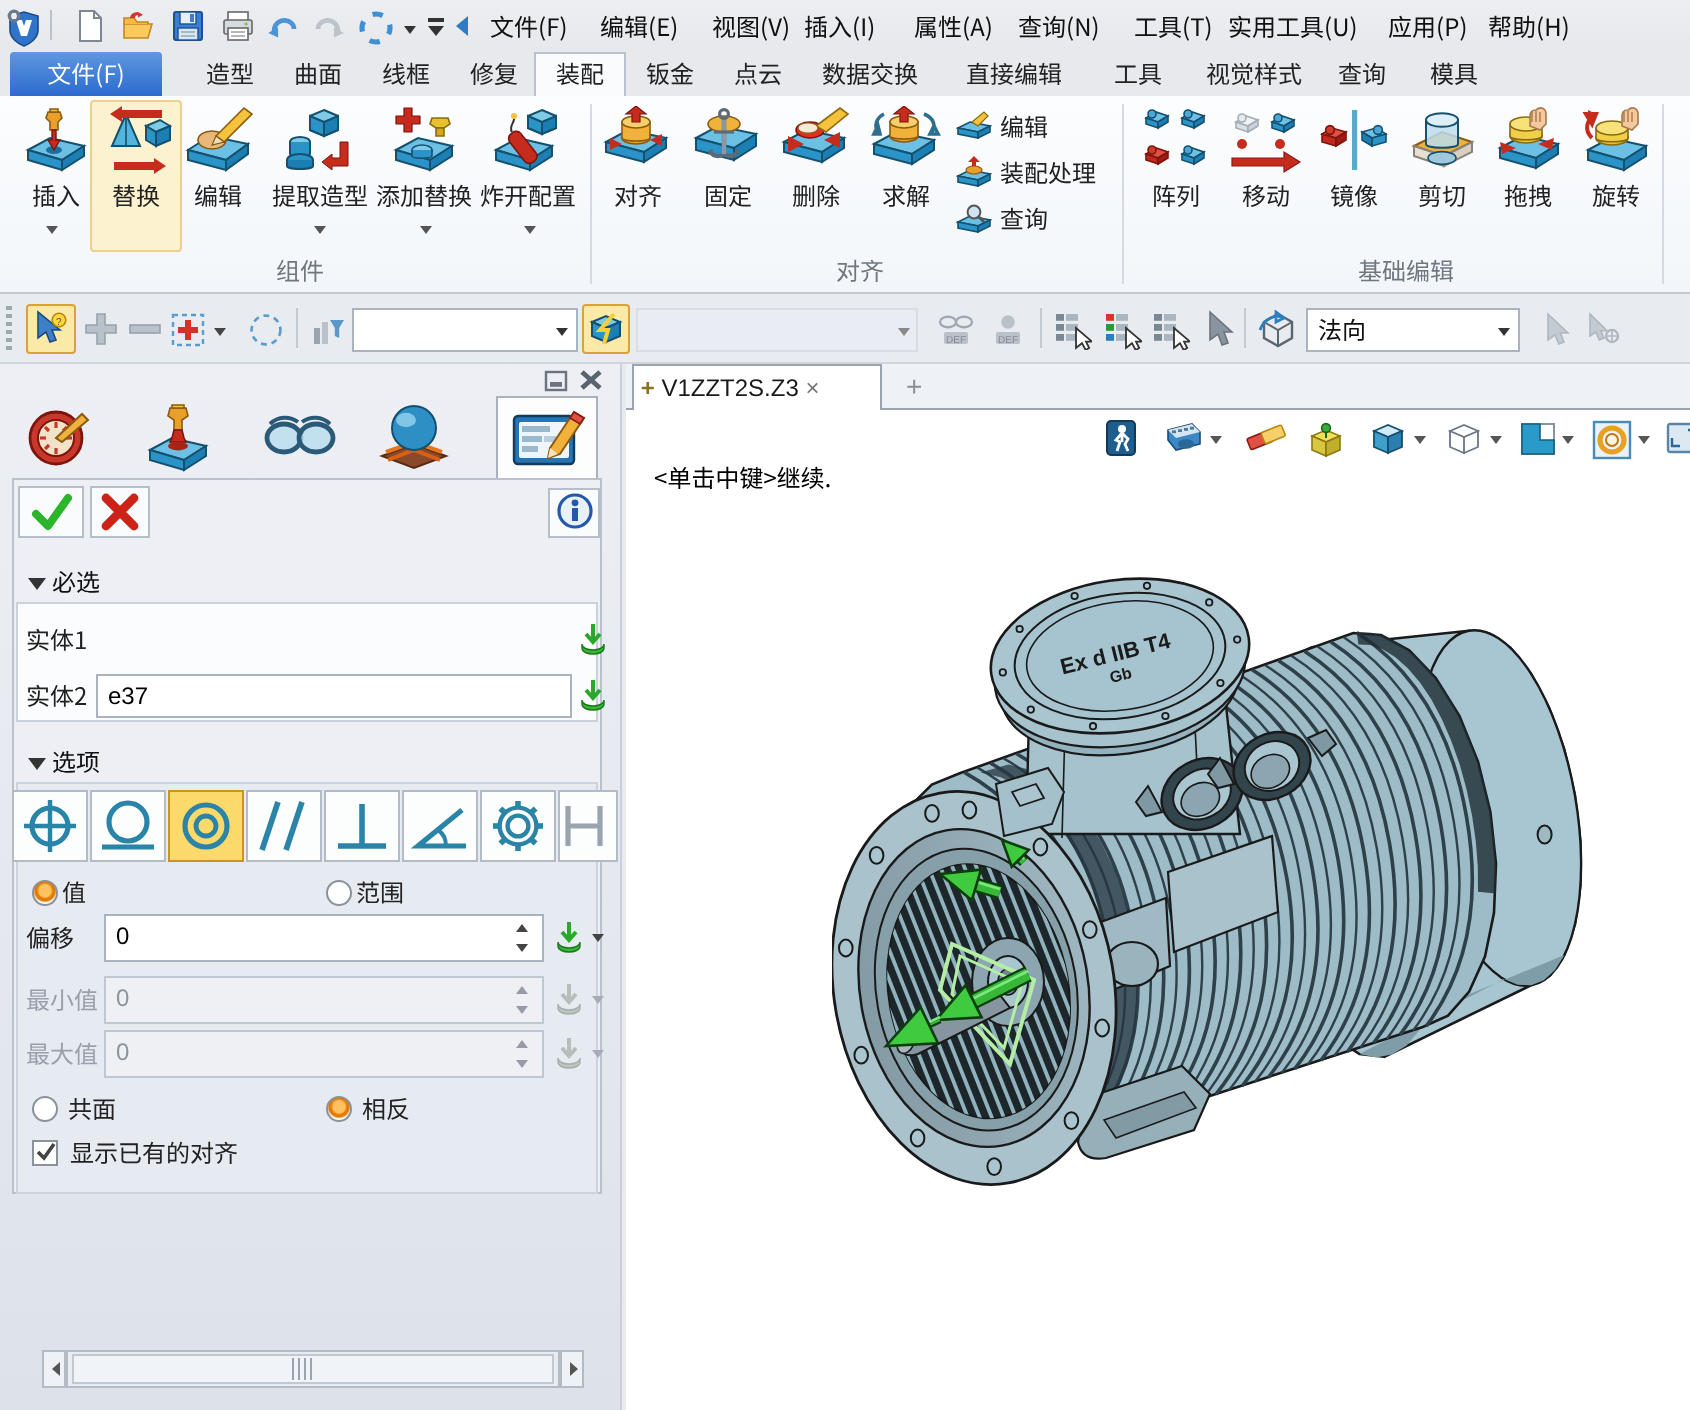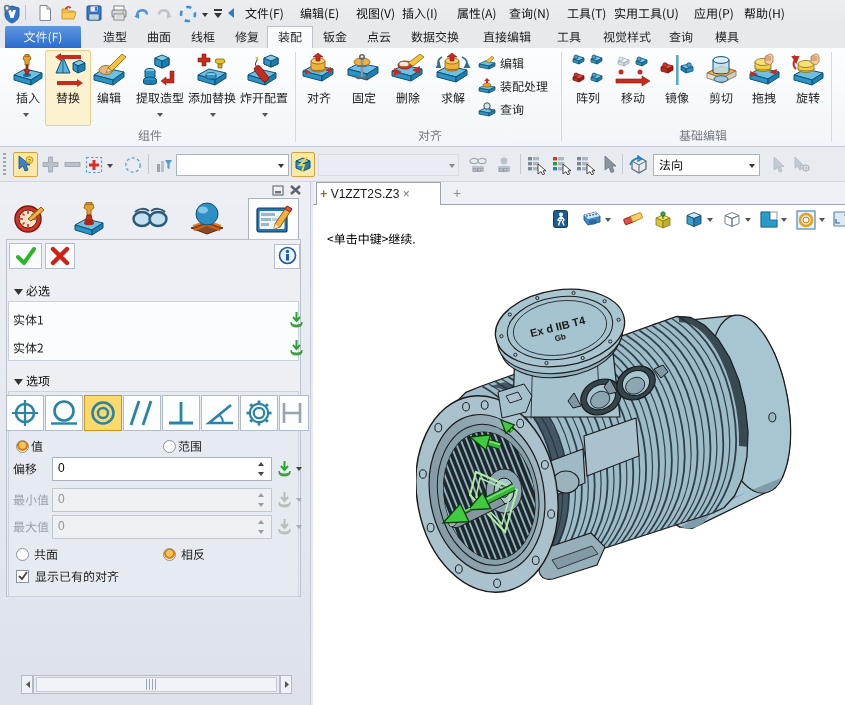--- a/index.html
+++ b/index.html
@@ -618,20 +618,21 @@
     <div class="sect" style="top:99px;"><svg style="vertical-align:-1px;margin:0 7px 0 6px;" width="9" height="8" viewBox="0 0 9 8">
           <path d="M0 1 L9 1 L4.5 7 Z" fill="#333"></path>
         </svg></div>
     <div class="abs" style="left:8px;top:119px;width:291px;height:60px;background:#fbfcfd;border:1px solid #cad1da;"></div>
     <div class="flabel" style="left:14px;top:131px;"></div>
     <svg class="abs" style="left:289px;top:129px;" width="15" height="17" viewBox="0 0 15 17">
         <path d="M7.5 1 L7.5 9 M4 6 L7.5 10 L11 6" stroke="#2aa82a" stroke-width="2" fill="none"></path>
         <path d="M2 11 C2 15 13 15 13 11 L13 13 C13 17 2 17 2 13 Z" fill="#3ab83a" stroke="#1a7a1a" stroke-width="0.7"></path>
       </svg>
     <div class="flabel" style="left:14px;top:159px;"></div>
+    <div class="finput" style="left:48px;top:155px;width:238px;height:22px;">e37</div>
     <svg class="abs" style="left:289px;top:157px;" width="15" height="17" viewBox="0 0 15 17">
         <path d="M7.5 1 L7.5 9 M4 6 L7.5 10 L11 6" stroke="#2aa82a" stroke-width="2" fill="none"></path>
         <path d="M2 11 C2 15 13 15 13 11 L13 13 C13 17 2 17 2 13 Z" fill="#3ab83a" stroke="#1a7a1a" stroke-width="0.7"></path>
       </svg>
 
     <div class="sect" style="top:189px;"><svg style="vertical-align:-1px;margin:0 7px 0 6px;" width="9" height="8" viewBox="0 0 9 8">
           <path d="M0 1 L9 1 L4.5 7 Z" fill="#333"></path>
         </svg></div>
     <div class="abs" style="left:8px;top:209px;width:291px;height:206px;background:#e6eaf1;border:1px solid #ccd3dc;"></div>
 

